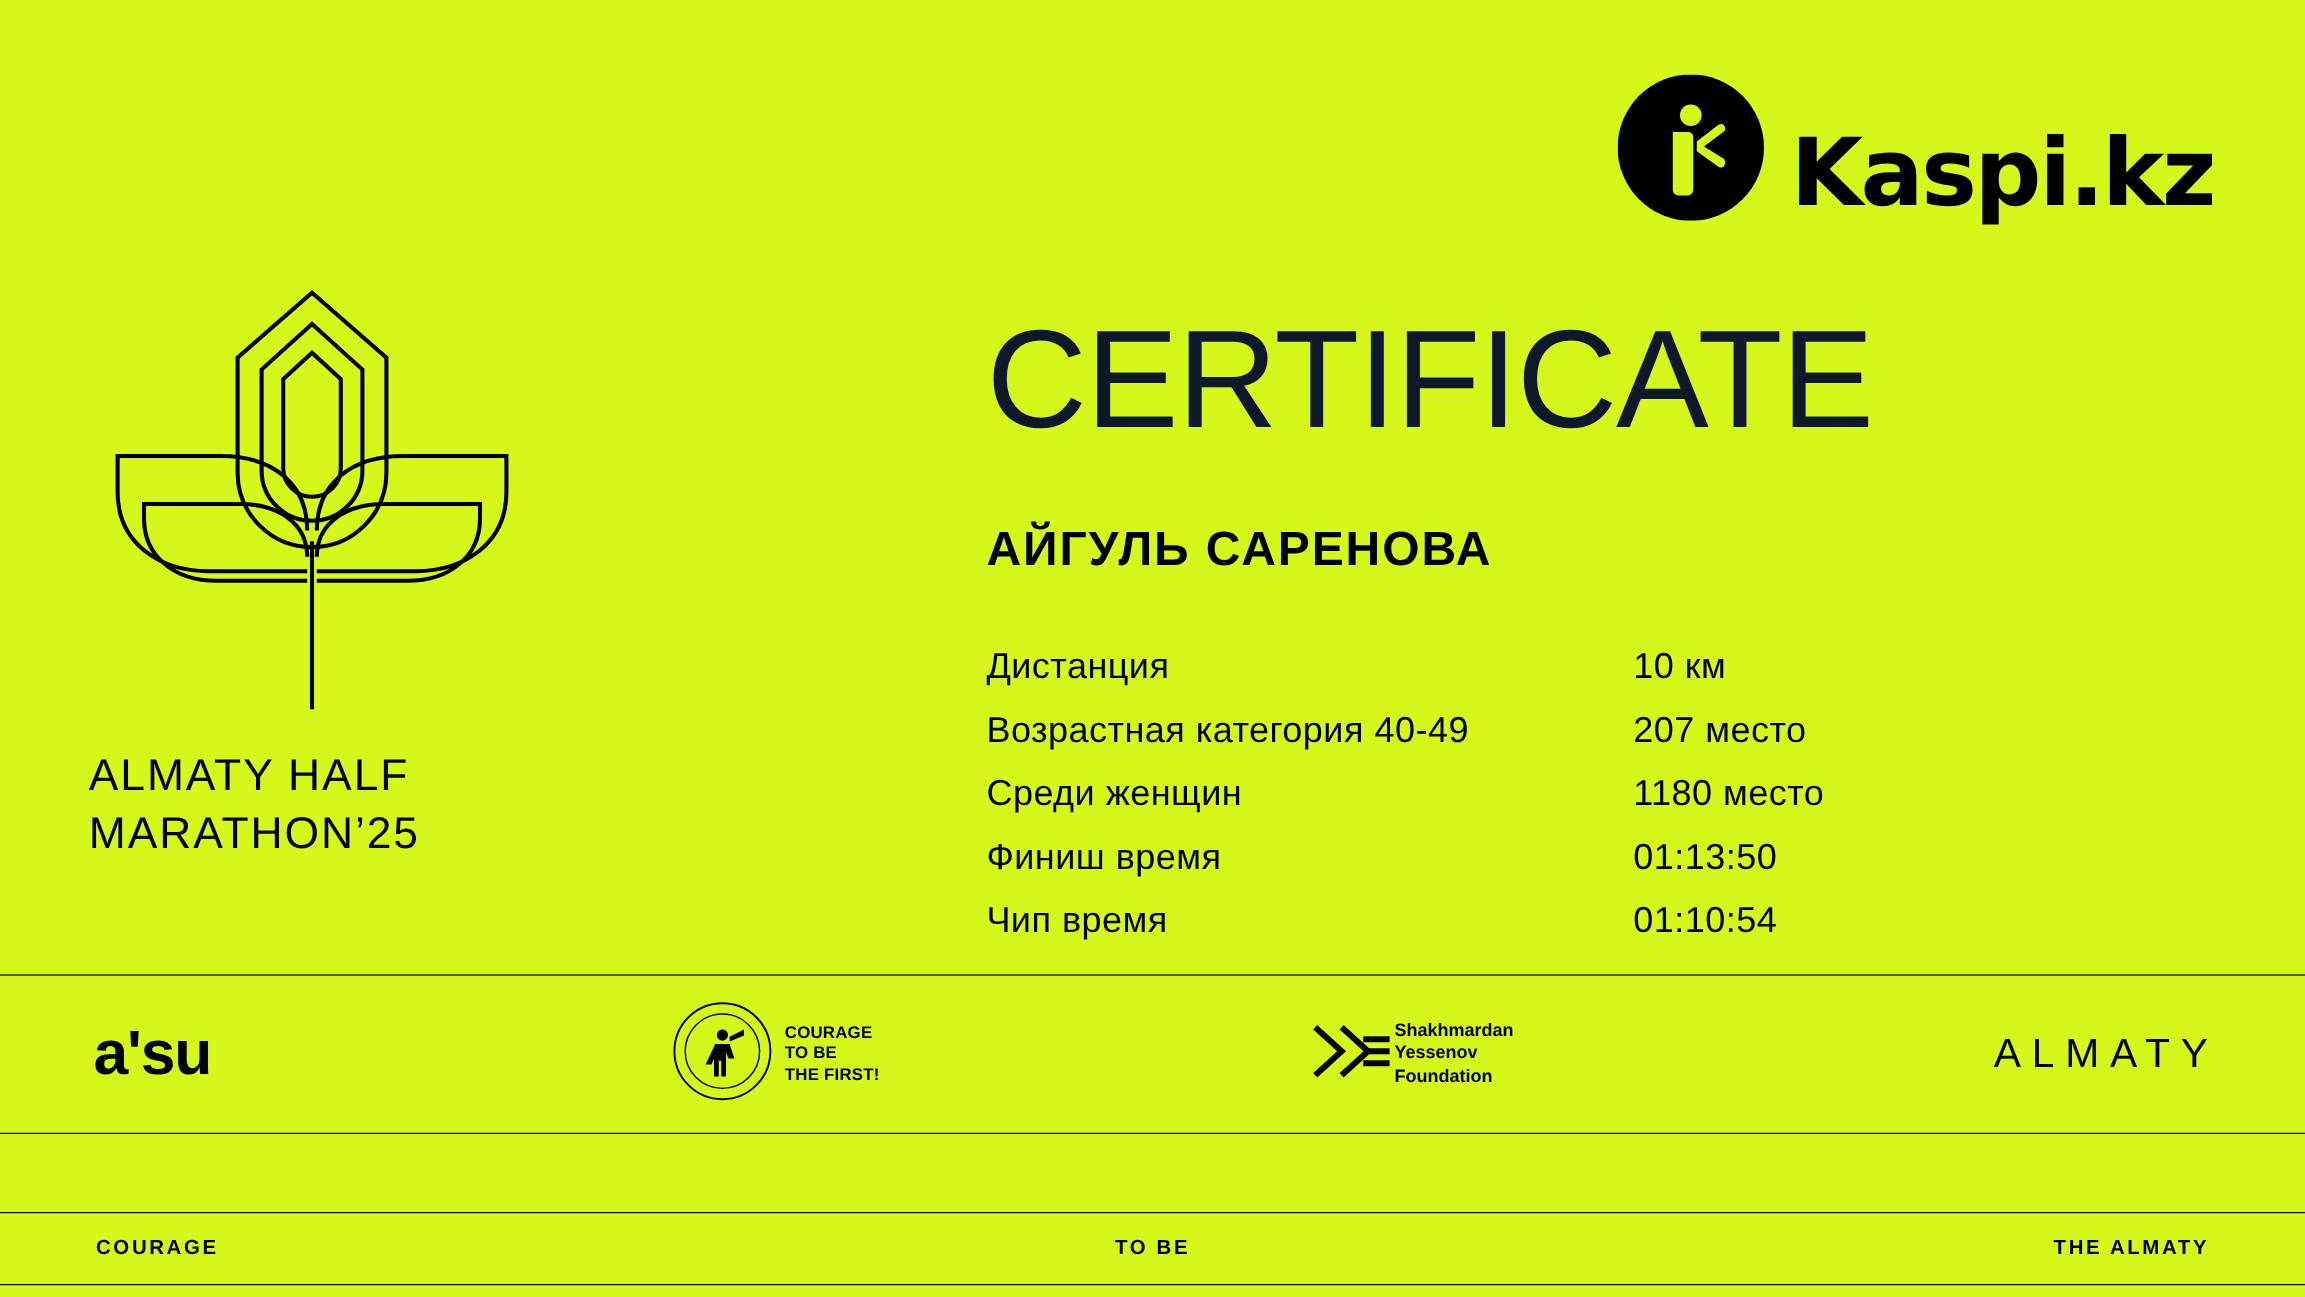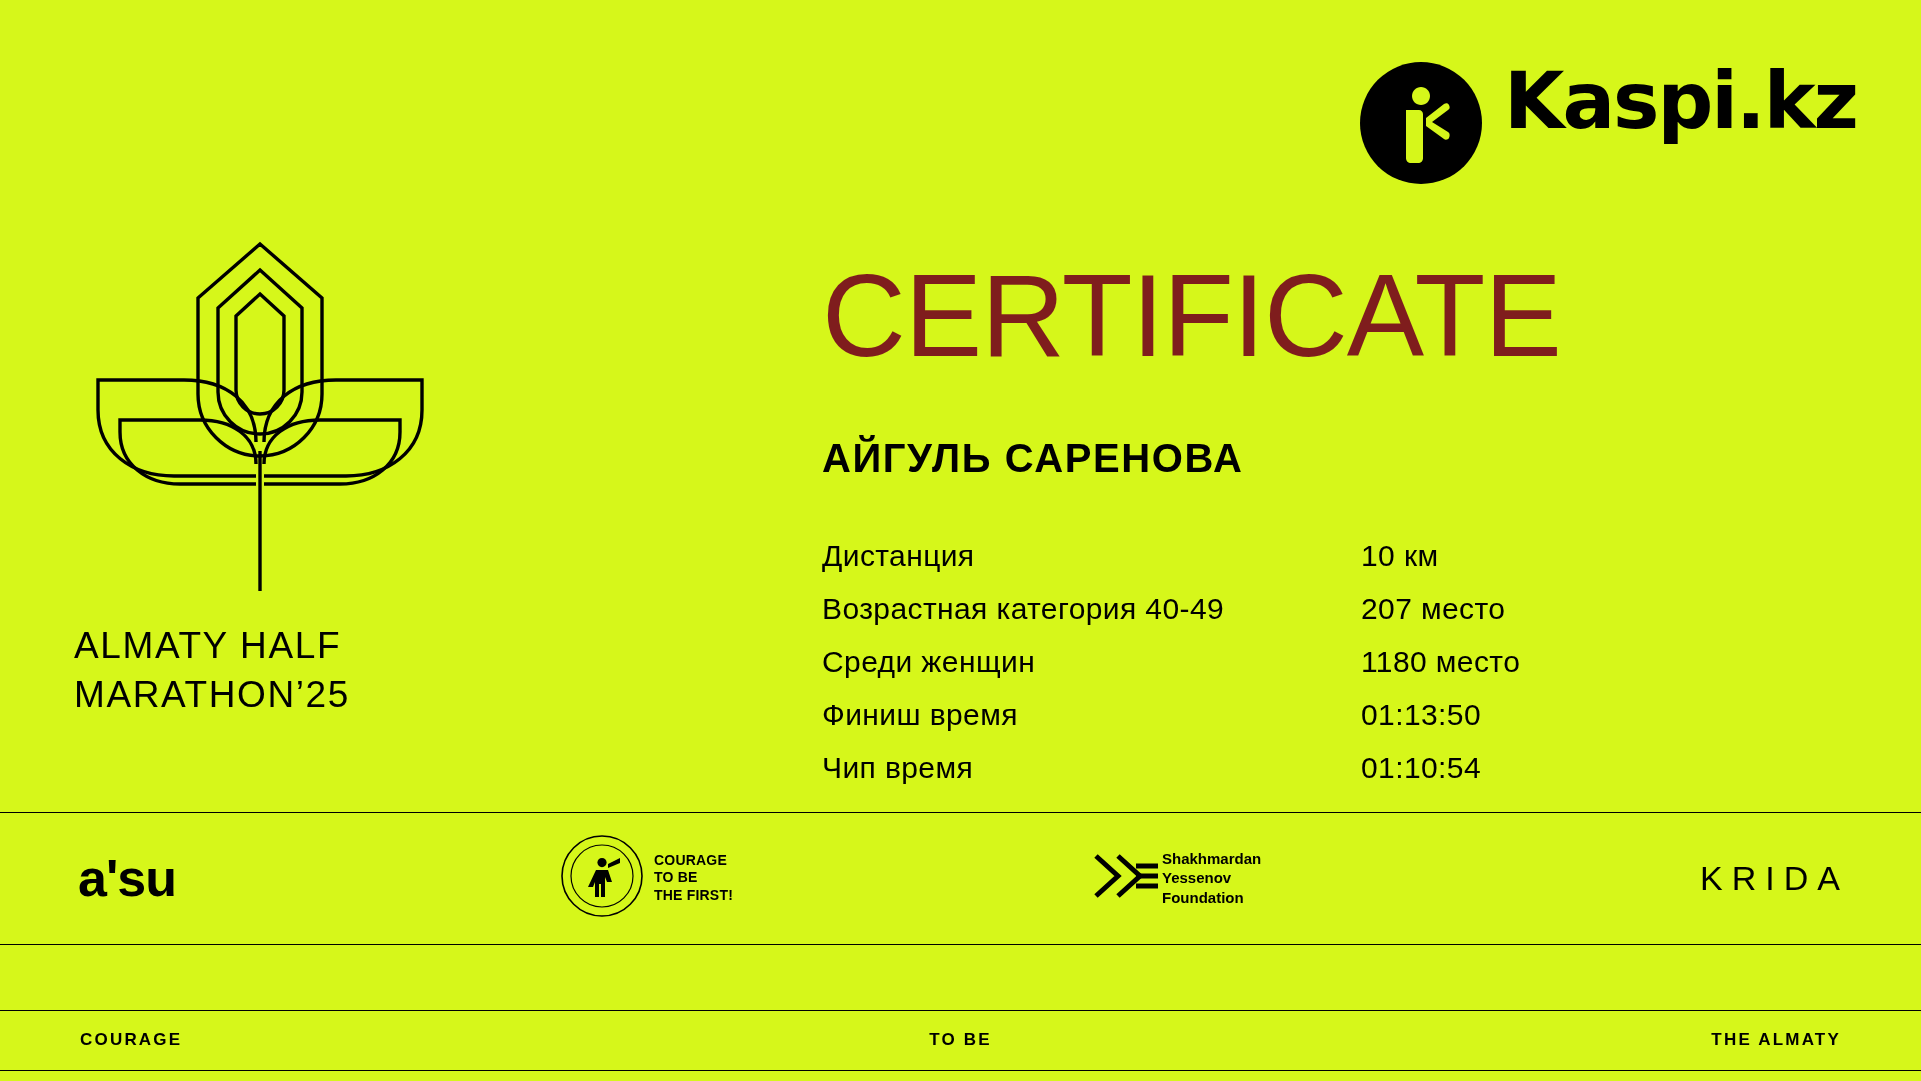--- a/index.html
+++ b/index.html
@@ -15,23 +15,23 @@
     width: 1921px;
     height: 1081px;
     background: #d6f71a;
     overflow: hidden;
   }
 
   
   .kaspi-logo {
     position: absolute;
     top: 62px;
-    right: 64px;
-    display: flex;
-    align-items: flex-start;
+    right: 76px;
+    display: flex;
+    align-items: flex-end;
     gap: 22px;
   }
   .kaspi-mark { width: 122px; height: 122px; }
   .kaspi-word {
     font-family: "DejaVu Sans", sans-serif;
     font-weight: bold;
     font-size: 78px;
     letter-spacing: -2px;
     color: #000;
     line-height: 1;
@@ -62,21 +62,21 @@
     left: 822px;
     top: 258px;
     right: 60px;
   }
   .cert-title {
     font-family: "Liberation Sans", sans-serif;
     font-weight: 400;
     font-size: 116px;
     letter-spacing: -1px;
     line-height: 1;
-    color: #7f1d1d;
+    color: #0f172a;
     margin-bottom: 62px;
   }
   .participant {
     font-family: "Liberation Sans", sans-serif;
     font-weight: bold;
     font-size: 40px;
     letter-spacing: 1.6px;
     color: #000;
     margin-bottom: 58px;
   }
@@ -281,21 +281,21 @@
           <path d="M44 16 H66"></path>
           <path d="M44 26 H66"></path>
           <path d="M44 36 H66"></path>
         </svg>
       </span>
       <span class="shakh-text">Shakhmardan
 Yessenov
 Foundation</span>
     </div>
 
-    <div class="sponsor sponsor-krida">KRIDA</div>
+    <div class="sponsor sponsor-krida">ALMATY</div>
   </div>
 
   <div class="footer">
     <span class="f1">COURAGE</span>
     <span class="f2">TO BE</span>
     <span class="f3">THE ALMATY</span>
   </div>
 
 </div>
 

